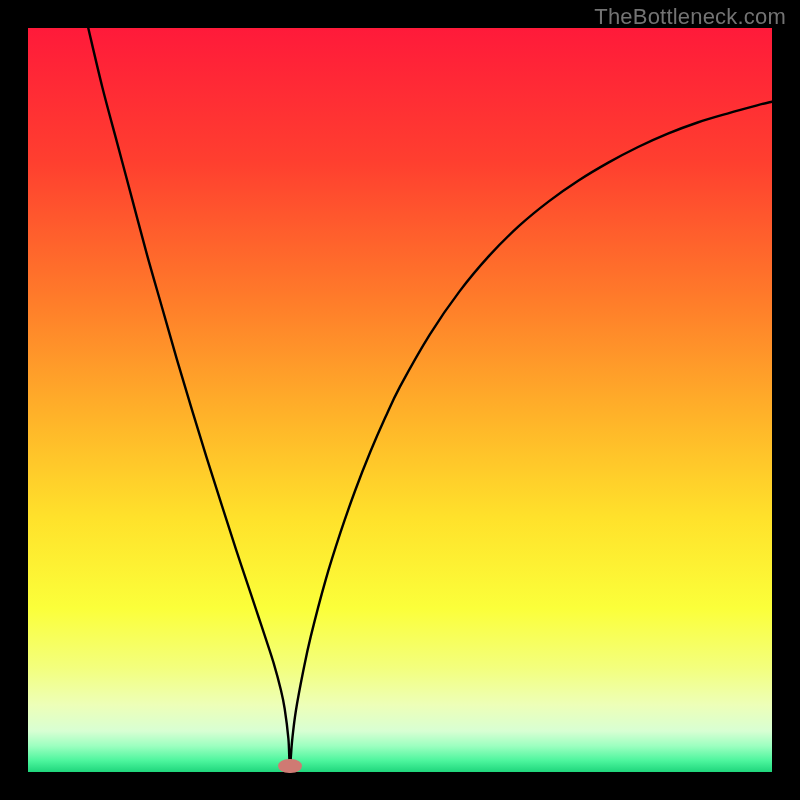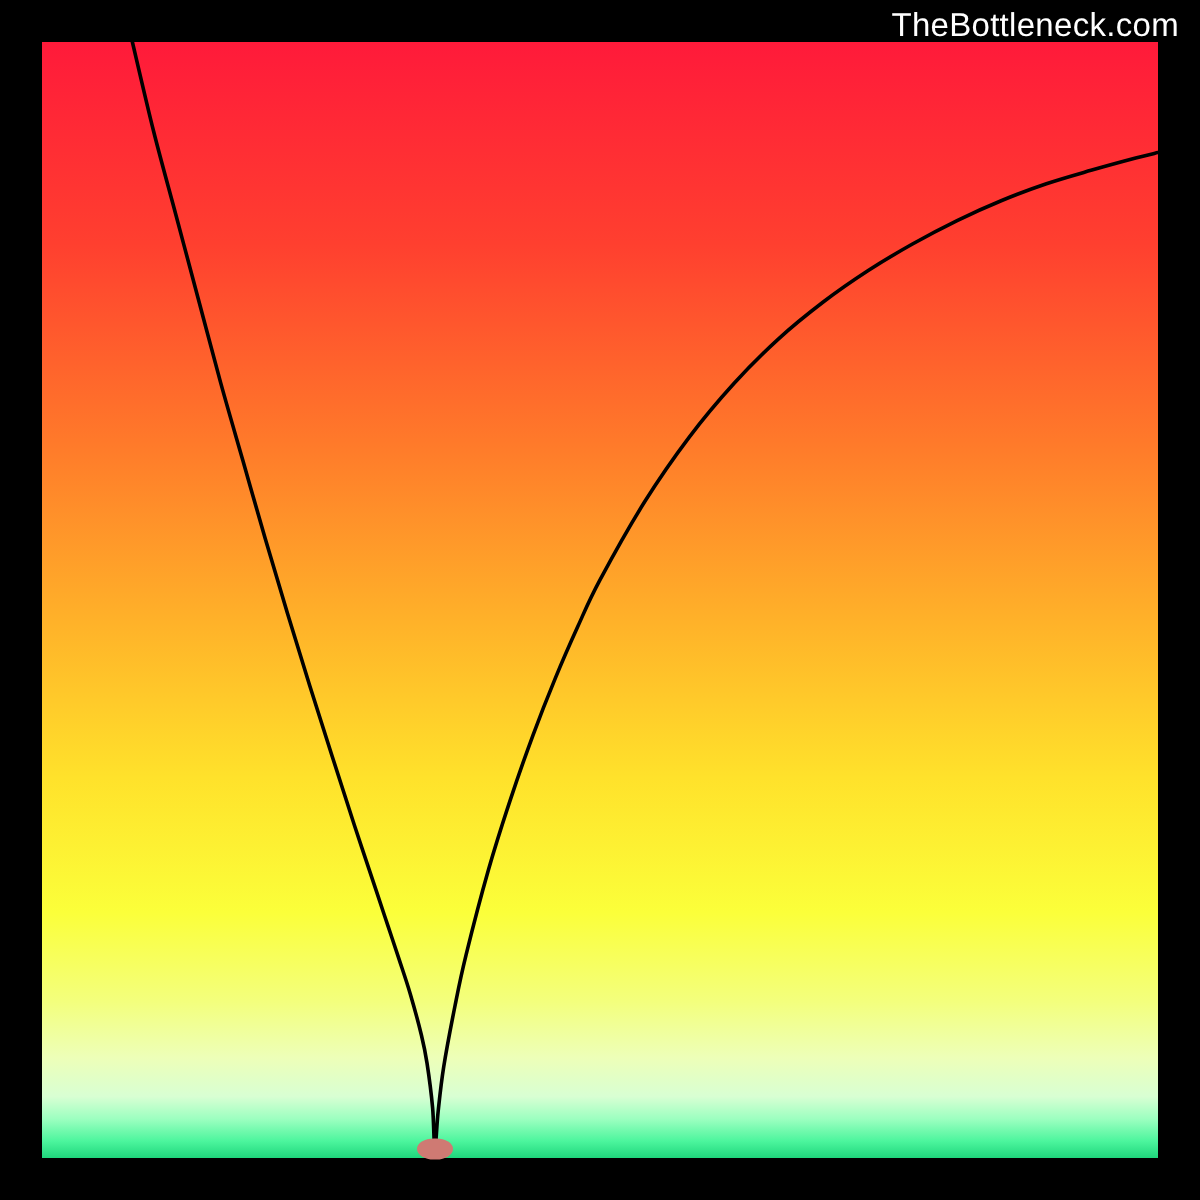--- a/index.html
+++ b/index.html
@@ -14,21 +14,21 @@
   .frame {
     position: relative;
     width: 800px;
     height: 800px;
     background: #000;
   }
   .watermark {
     position: absolute;
     top: 4px;
     right: 14px;
-    color: #ffffff;
+    color: #737373;
     font-size: 22px;
     font-weight: 500;
     letter-spacing: 0.2px;
     user-select: none;
   }
   .plot {
     position: absolute;
     left: 28px;
     top: 28px;
     width: 744px;

